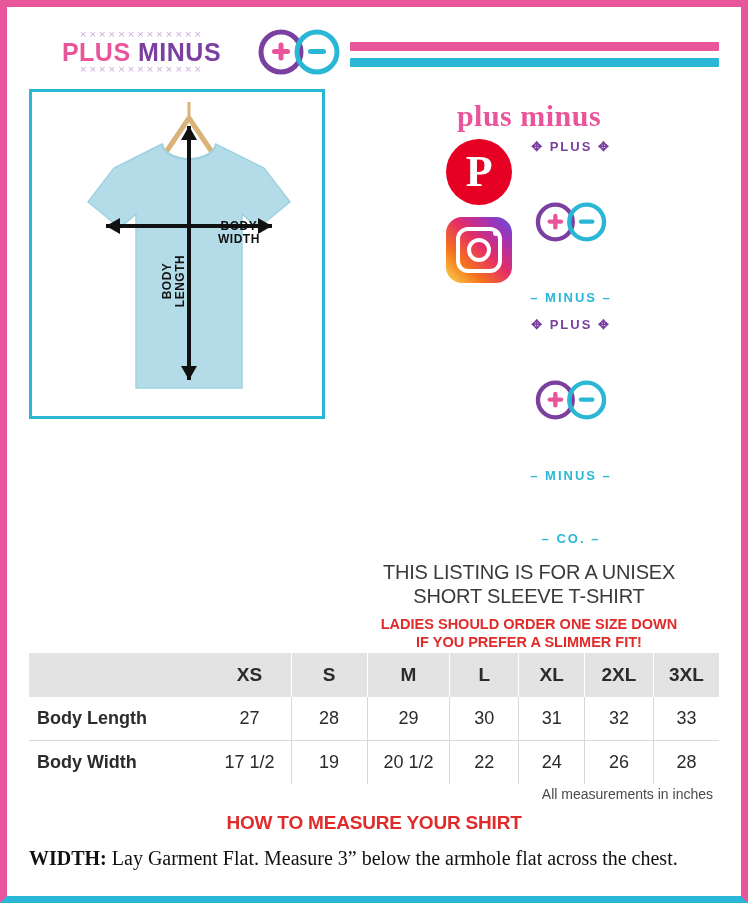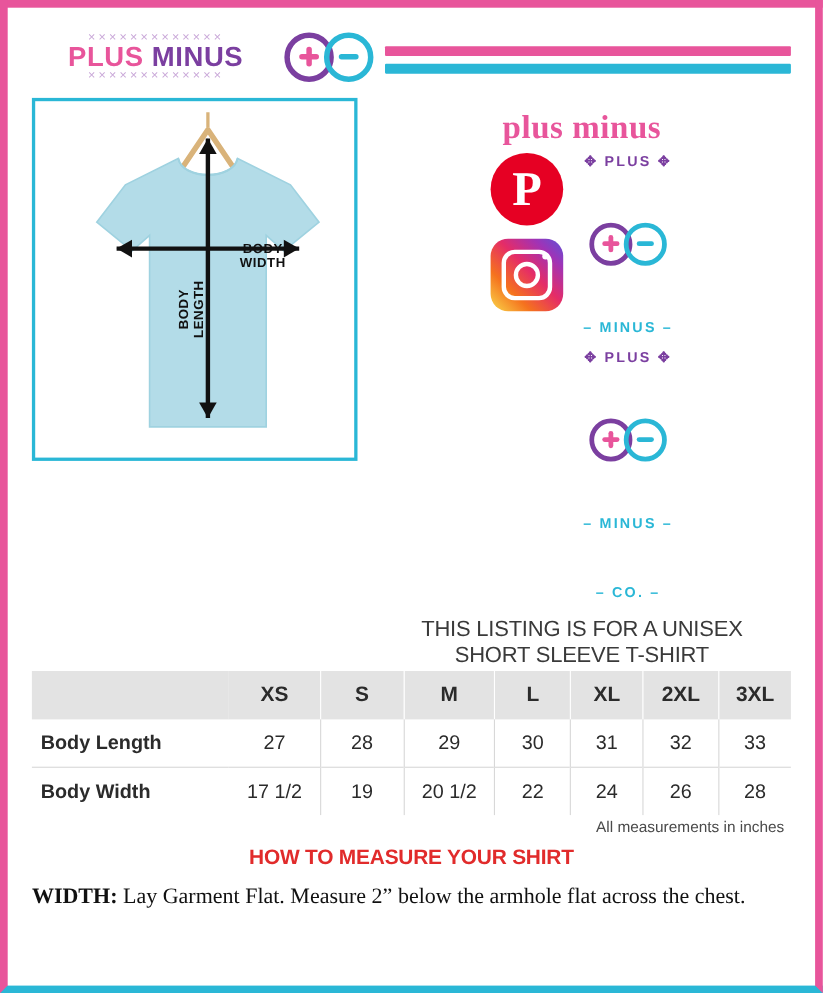--- a/index.html
+++ b/index.html
@@ -396,20 +396,24 @@
               <div class="logo-cap cap-co">
                 <span>– </span><span>CO.</span><span> –</span>
               </div>
             </div>
           </div>
         </div>
 
         <div class="listing-text">
           <div>THIS LISTING IS FOR A UNISEX</div>
           <div>SHORT SLEEVE T-SHIRT</div>
+        </div>
+        <div class="ladies-text">
+          <div>LADIES SHOULD ORDER ONE SIZE DOWN</div>
+          <div>IF YOU PREFER A SLIMMER FIT!</div>
         </div>
       </div>
     </div>
 
 
     <table class="size-table">
       <colgroup>
         <col style="width:26%">
         <col style="width:12%">
         <col style="width:11%">
@@ -453,17 +457,17 @@
           <td>28</td>
         </tr>
       </tbody>
     </table>
     <div class="units">All measurements in inches</div>
 
     <div class="howto">HOW TO MEASURE YOUR SHIRT</div>
 
 
     <div class="measure-p">
-      <b>WIDTH:</b><span> Lay Garment Flat. Measure 2” below the armhole flat across the chest.</span>
+      <b>WIDTH:</b><span> Lay Garment Flat. Measure 3” below the armhole flat across the chest.</span>
     </div>
 
   </div>
 </div>
 
 </body></html>

